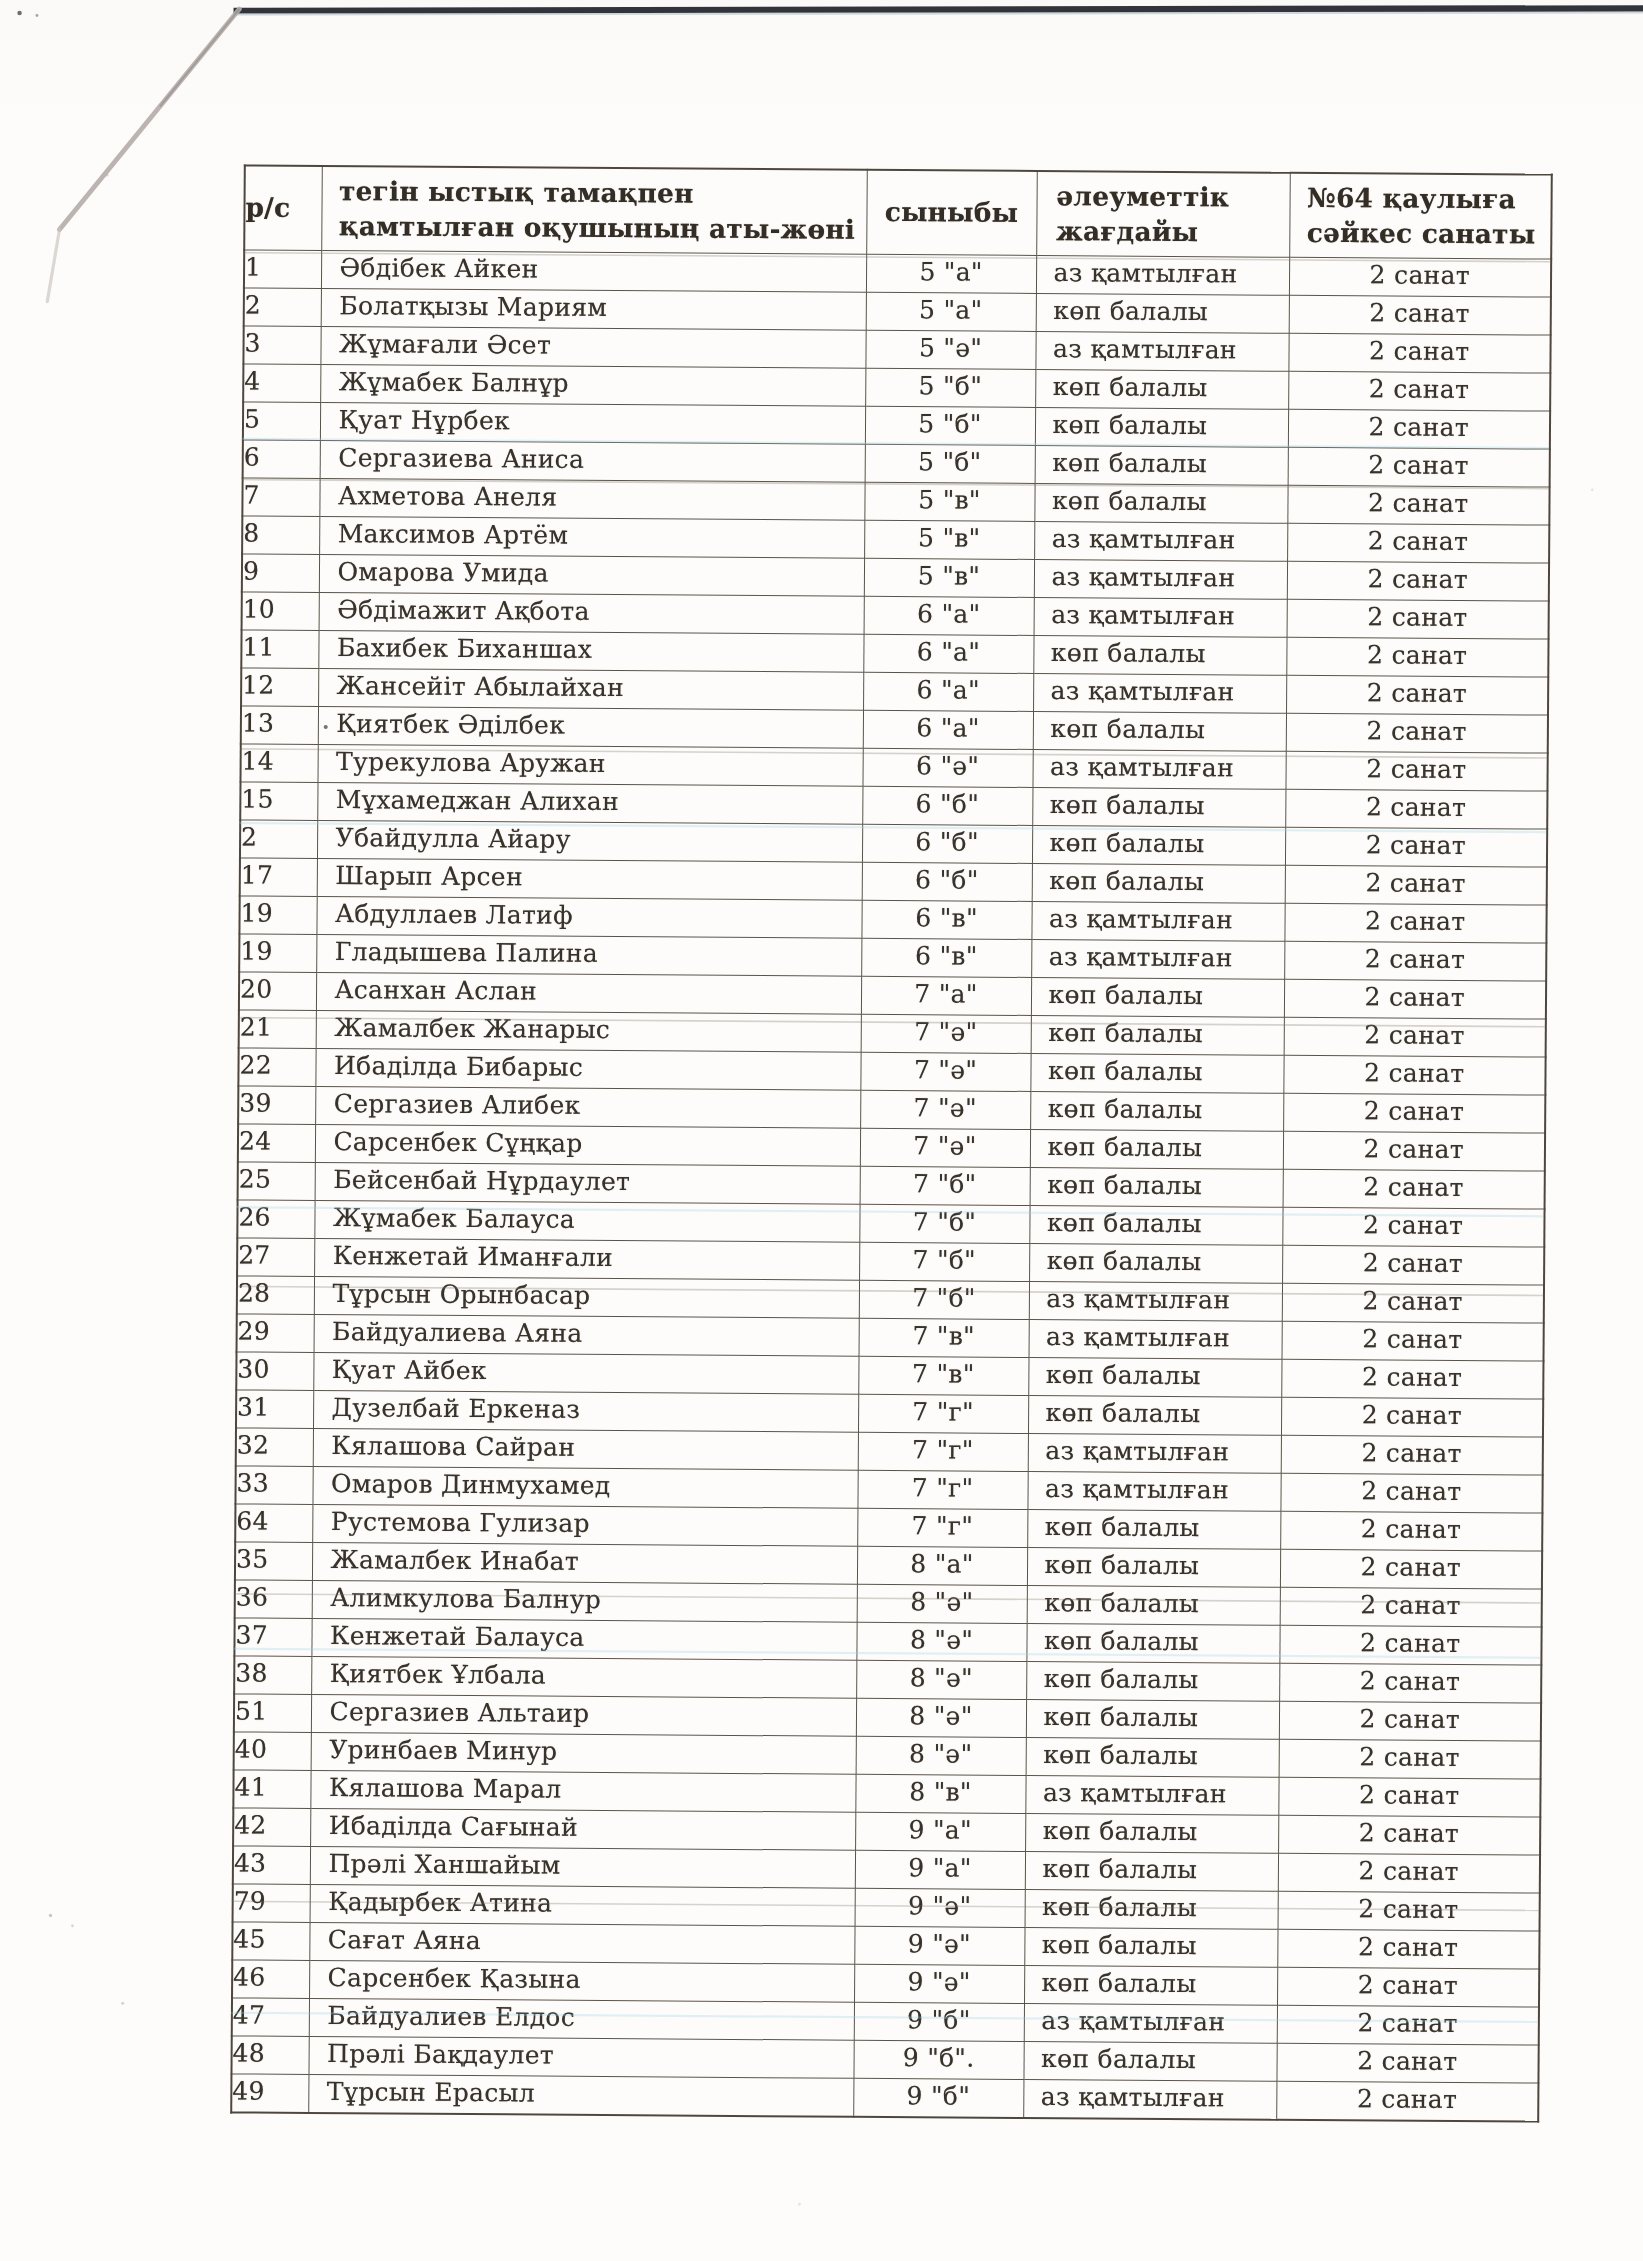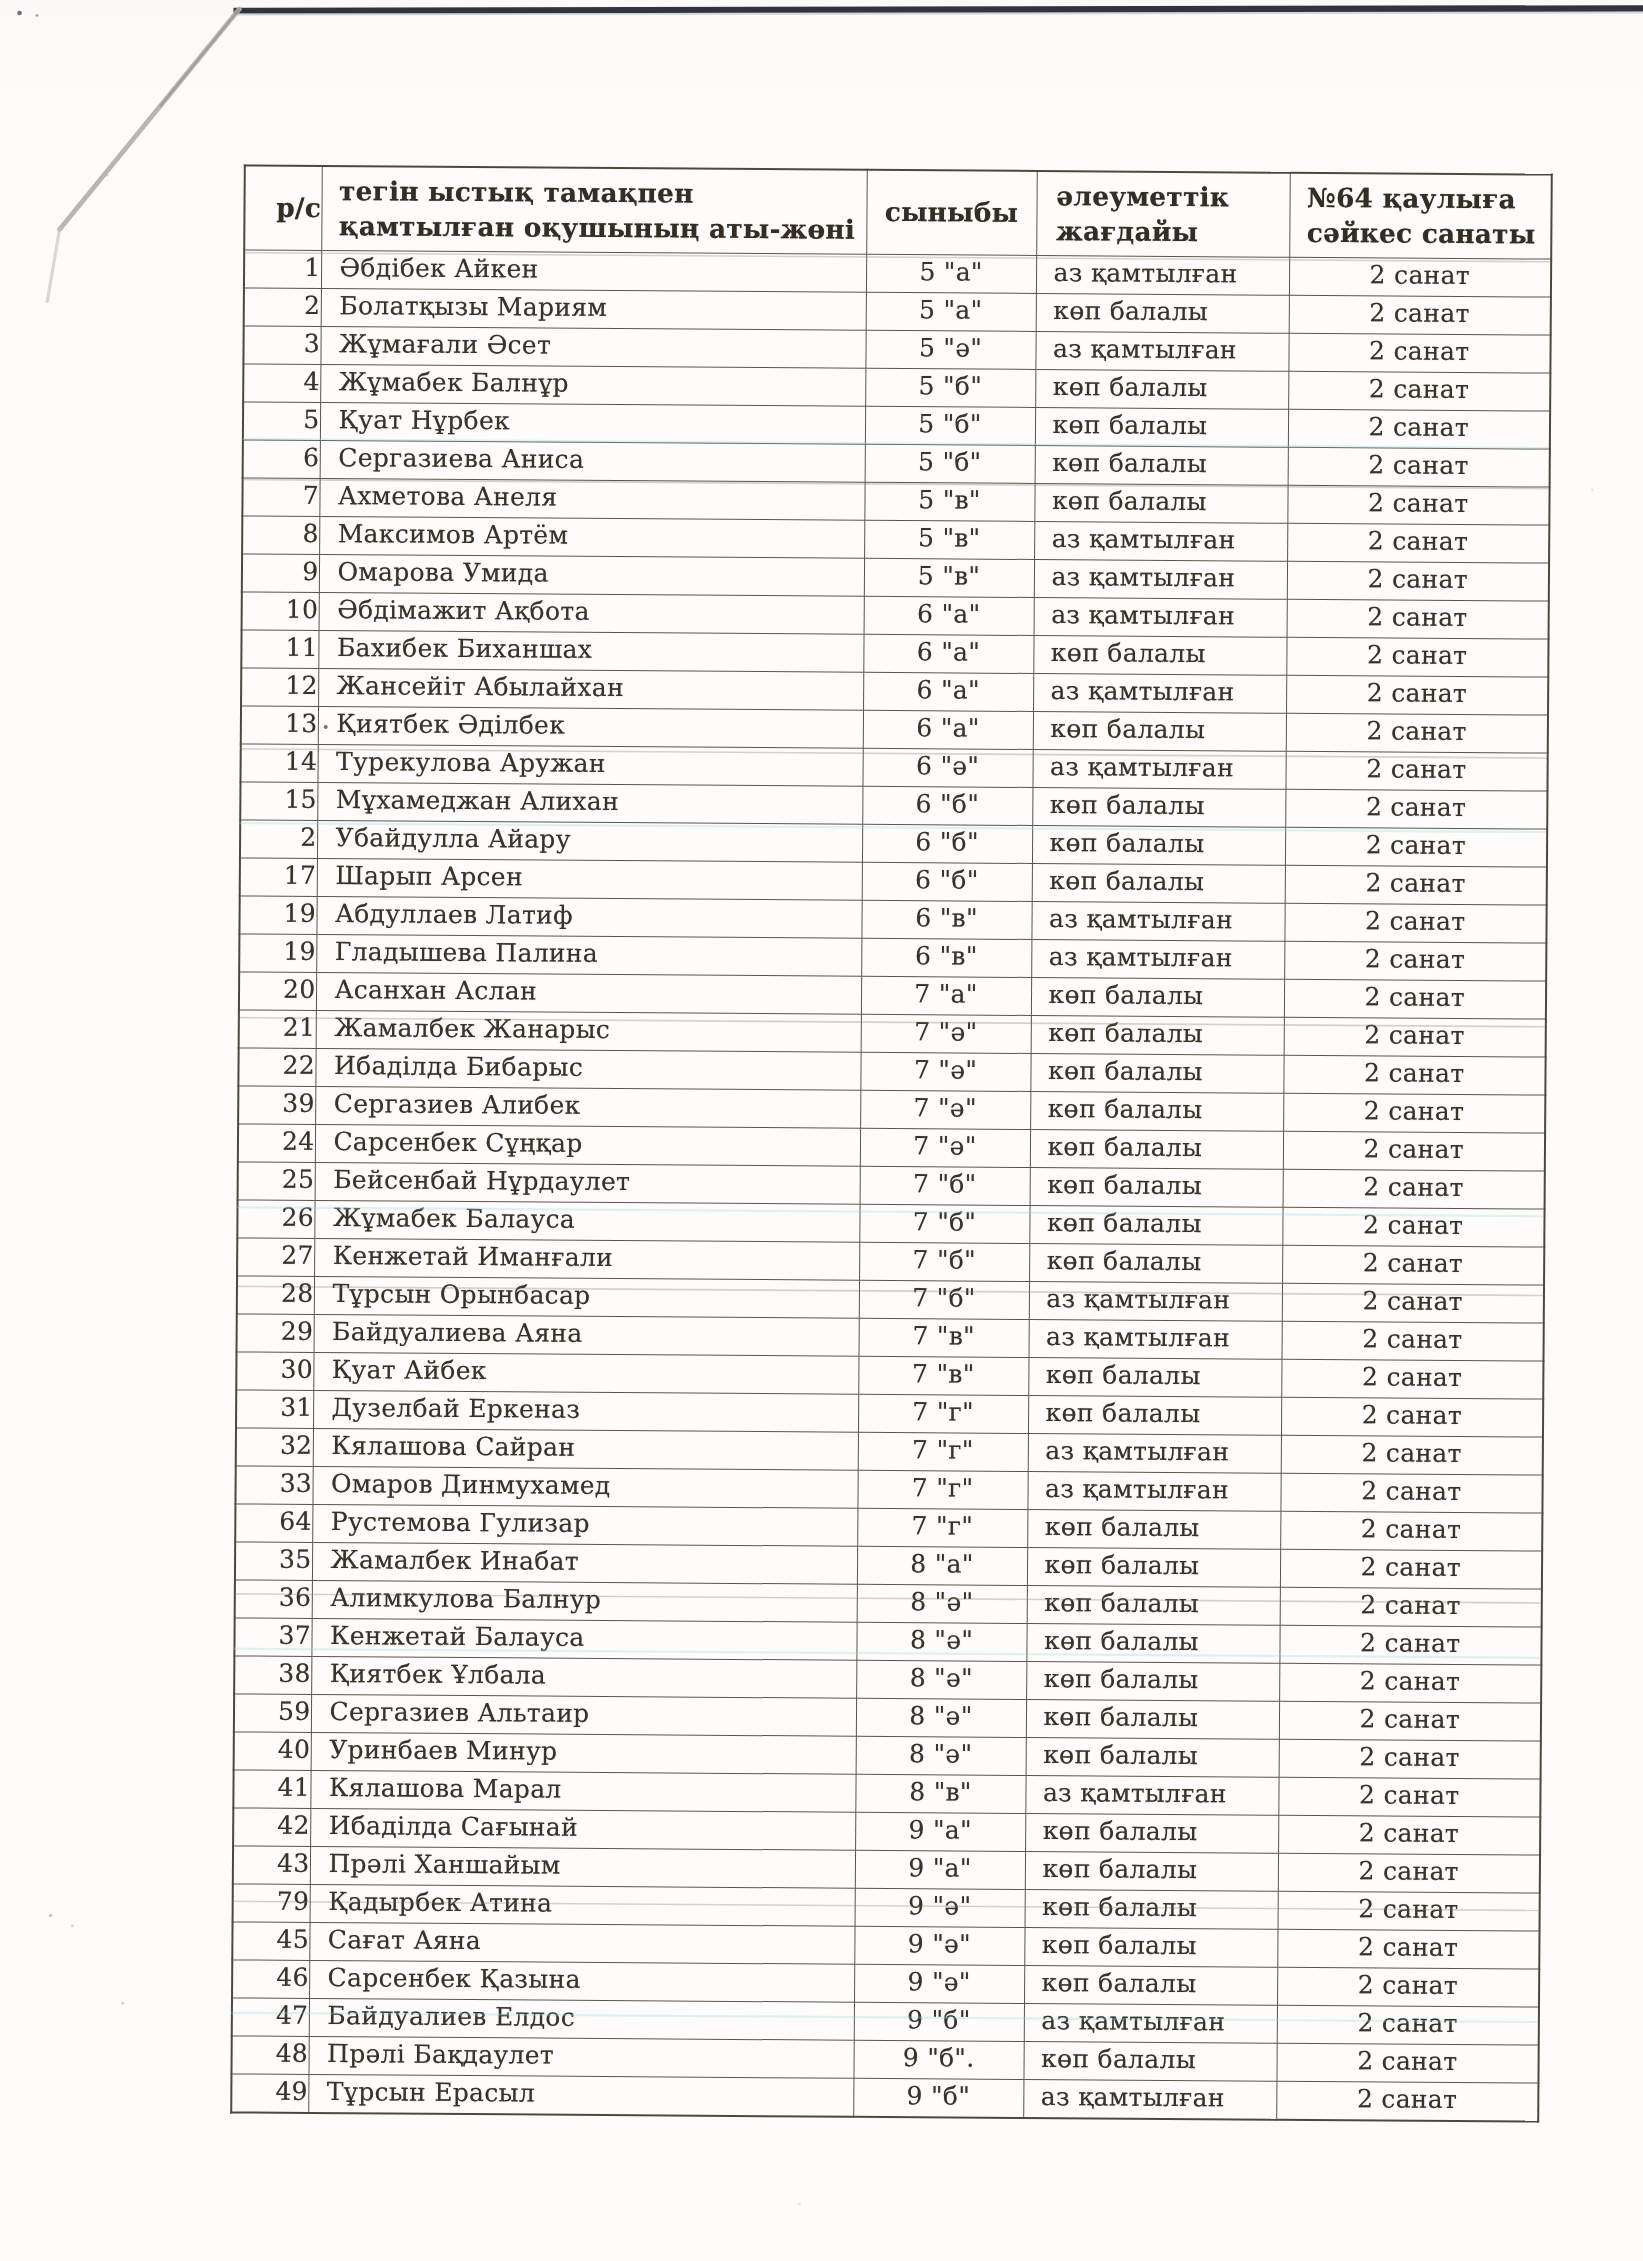--- a/index.html
+++ b/index.html
@@ -53,21 +53,21 @@
   }
   tbody tr{height:38px;}
   tbody td{
     font-size:25px;
     vertical-align:middle;
     padding:0 0 3.2px 0;
     line-height:1;
     letter-spacing:0.3px;
     text-shadow:0 0 0.8px rgba(52,46,38,.55);
   }
-  .h-num, .c0{text-align:right;}
+  .h-num, .c0{text-align:left;}
   .h-name{text-align:left;padding-left:17px;padding-right:9px;}
   .c1{text-align:left;padding-left:18px;}
   .h-grade, .c2{text-align:center;}
   .h-social{text-align:left;padding-left:19.3px;padding-right:6.4px;}
   .c3{text-align:left;padding-left:17px;}
   .h-category{text-align:left;padding-left:17px;padding-right:6.4px;}
   .c4{text-align:center;}
 </style>
 </head>
 <body>
@@ -392,21 +392,21 @@
             <td class="c4">2 санат</td>
           </tr>
           <tr>
             <td class="c0">38</td>
             <td class="c1">Қиятбек Ұлбала</td>
             <td class="c2">8 "ә"</td>
             <td class="c3">көп балалы</td>
             <td class="c4">2 санат</td>
           </tr>
           <tr>
-            <td class="c0">59</td>
+            <td class="c0">51</td>
             <td class="c1">Сергазиев Альтаир</td>
             <td class="c2">8 "ә"</td>
             <td class="c3">көп балалы</td>
             <td class="c4">2 санат</td>
           </tr>
           <tr>
             <td class="c0">40</td>
             <td class="c1">Уринбаев Минур</td>
             <td class="c2">8 "ә"</td>
             <td class="c3">көп балалы</td>

